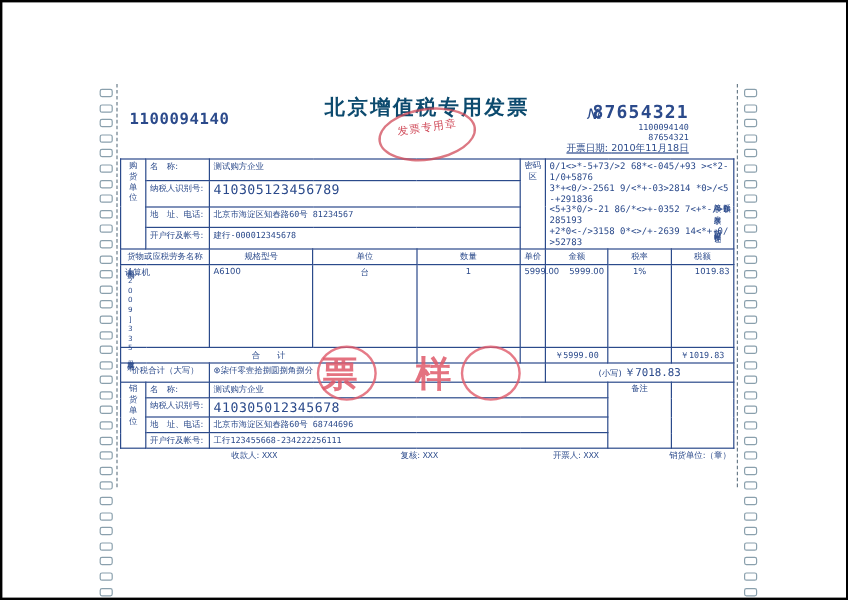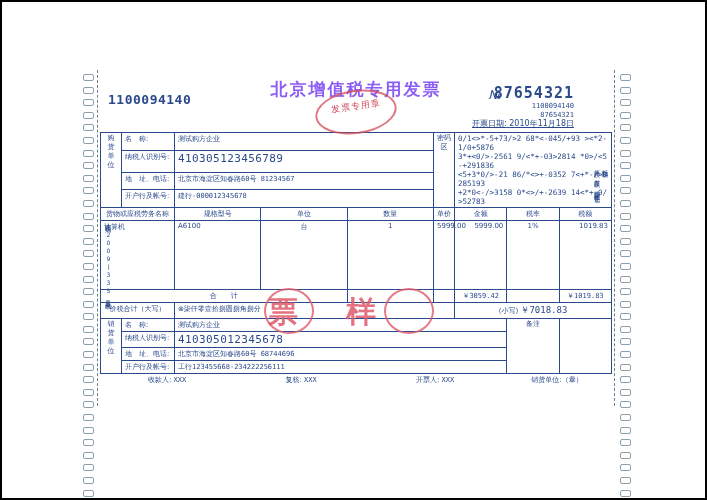--- a/index.html
+++ b/index.html
@@ -16,21 +16,21 @@
 
   .vtext{position:absolute;writing-mode:vertical-rl;text-orientation:upright;font-size:6px;color:#2b4a8b;letter-spacing:1px;line-height:10px;}
   .vtext.l1{left:25px;top:150px;}
   .vtext.r1{right:32px;top:95px;}
   .vtext.r2{right:24px;top:95px;}
 
   .body{position:absolute;left:22px;top:0;width:512px;height:336px;}
 
   .hdr{position:relative;height:62px;}
   .code-left{position:absolute;left:8px;top:22px;font-family:"DejaVu Sans Mono","Liberation Mono",monospace;font-size:13px;color:#2b4a8b;font-weight:bold;letter-spacing:.5px;}
-  .title{position:absolute;left:50%;transform:translateX(-50%);top:8px;font-size:17px;color:#8b5cf6;font-weight:bold;letter-spacing:2px;white-space:nowrap;font-family:"DejaVu Sans",sans-serif;}
+  .title{position:absolute;left:50%;transform:translateX(-50%);top:8px;font-size:17px;color:#0c4a6e;font-weight:bold;letter-spacing:2px;white-space:nowrap;font-family:"DejaVu Sans",sans-serif;}
   .stamp{position:absolute;left:50%;transform:translateX(-50%) rotate(-8deg);top:20px;width:78px;height:40px;border:2px solid #d04b5a;border-radius:50%;opacity:.75;}
   .stamp-txt{position:absolute;left:50%;transform:translateX(-50%) rotate(-8deg);top:30px;font-size:9px;color:#d04b5a;letter-spacing:1px;white-space:nowrap;}
   .nolabel{position:absolute;right:110px;top:18px;font-size:12px;color:#2b4a8b;font-style:italic;}
   .nonum{position:absolute;right:38px;top:14px;font-family:"DejaVu Sans Mono","Liberation Mono",monospace;font-size:15px;color:#2b4a8b;font-weight:bold;letter-spacing:1px;}
   .nosmall{position:absolute;right:38px;top:32px;font-family:"DejaVu Sans Mono","Liberation Mono",monospace;font-size:7px;color:#2b4a8b;line-height:9px;text-align:right;}
   .date{position:absolute;right:38px;top:48px;font-size:8px;color:#2b4a8b;text-decoration:underline;}
 
   table.main{border-collapse:collapse;width:512px;table-layout:fixed;}
   table.main td{border:1px solid #2b4a8b;color:#2b4a8b;font-size:7px;padding:1px 3px;vertical-align:top;}
   .sidecell{width:14px;text-align:center;font-size:7px;line-height:9px;padding:2px 0;}
@@ -45,21 +45,21 @@
   .itemhdr td{text-align:center;font-size:7px;padding:2px 0;}
   .itemrow td{height:66px;font-size:7px;}
   .sumrow td{text-align:center;font-size:7.5px;}
   .right{text-align:right;}
   .center{text-align:center;}
   .redstamp{position:absolute;left:190px;top:222px;font-size:30px;color:#e05a6a;letter-spacing:48px;font-weight:bold;opacity:.85;font-family:"DejaVu Sans",sans-serif;}
   .ringl,.ringr{position:absolute;top:218px;width:46px;height:42px;border:2px solid #e05a6a;border-radius:50%;opacity:.8;}
   .ringl{left:186px;} .ringr{left:306px;}
 
   .footrow{font-size:7px;color:#2b4a8b;}
-  .footrow td{text-align:center;padding:3px 0;}
+  .footrow td{text-align:right;padding:3px 0;}
   .sig{font-family:"DejaVu Sans Mono","Liberation Mono",monospace;}
 
   .caption{position:absolute;left:0;right:0;top:416px;text-align:center;font-size:11px;color:#000;letter-spacing:1px;font-weight:bold;}
   .amt{font-family:"DejaVu Sans Mono","Liberation Mono",monospace;font-size:9px;}
 </style>
 </head>
 <body>
 
 <div class="page">
 
@@ -222,21 +222,21 @@
           <td class="right">5999.00</td>
           <td class="right">5999.00</td>
           <td class="center">1%</td>
           <td class="right">1019.83</td>
         </tr>
 
         <tr class="sumrow">
           <td colspan="4">合　　计</td>
           <td></td>
               <td></td>
-          <td class="right amt">￥3059.42</td>
+          <td class="right amt">￥5999.00</td>
           <td></td>
           <td class="right amt">￥1019.83</td>
         </tr>
 
         <tr>
           <td colspan="2" class="center">价税合计（大写）</td>
           <td colspan="4">⊗柒仟零壹拾捌圆捌角捌分</td>
           <td colspan="3" class="center">
             <span>(小写)</span>
             <span class="amt">￥7018.83</span>

